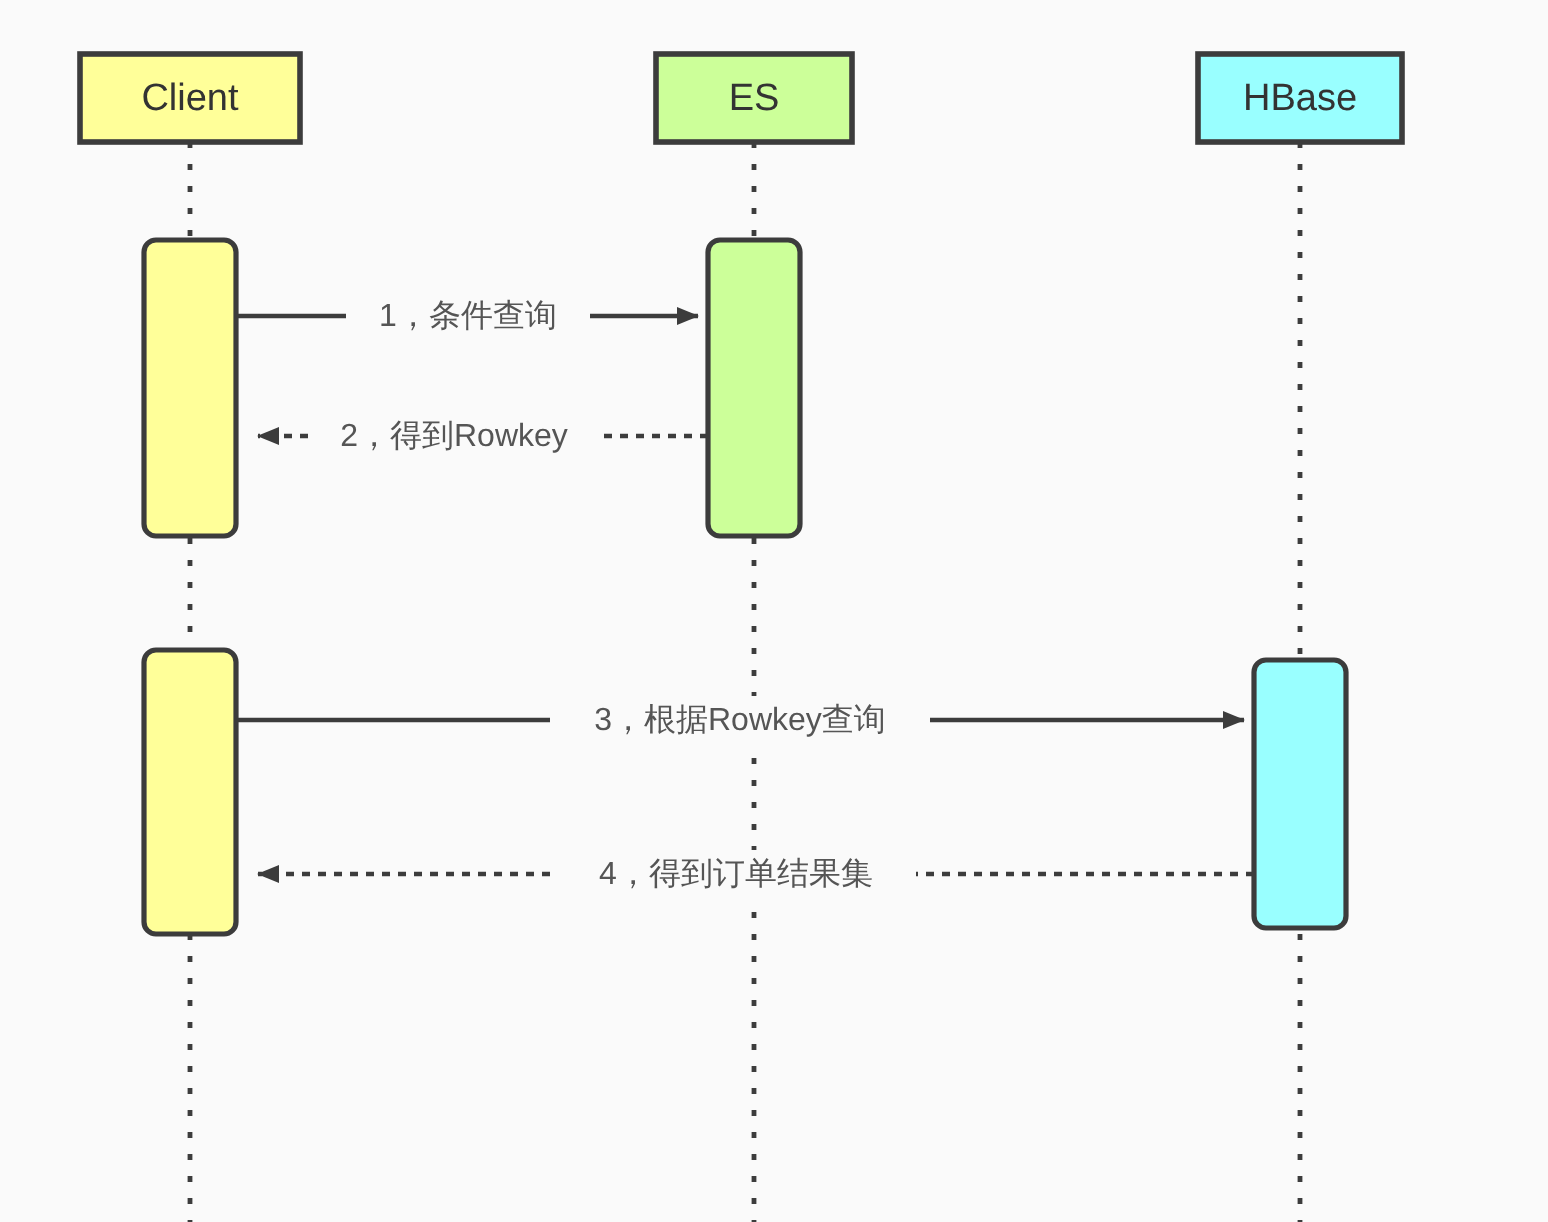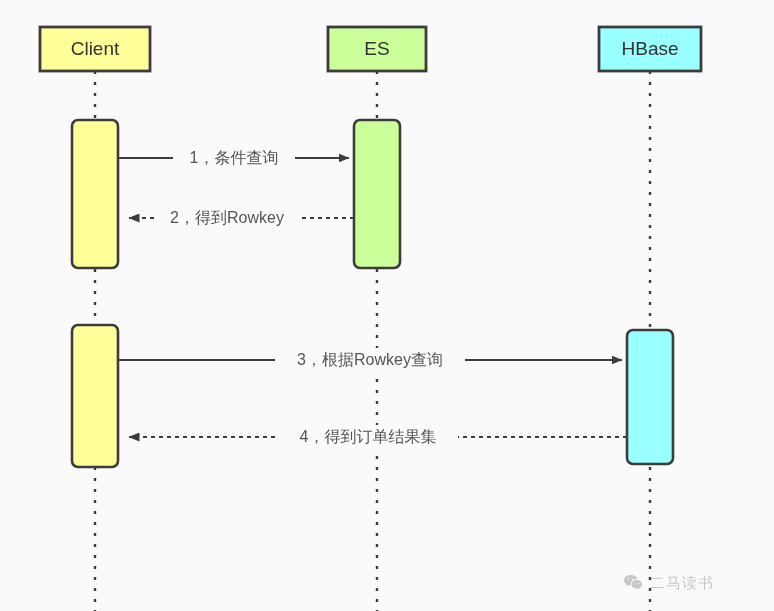--- a/index.html
+++ b/index.html
@@ -120,25 +120,14 @@
       <rect x="328" y="27" width="98" height="44" fill="#ccff99" stroke="#3c3c3c" stroke-width="2.8"></rect>
       <text class="participant-label" x="377" y="50">ES</text>
     </g>
 
     <g>
       <rect x="599" y="27" width="102" height="44" fill="#99ffff" stroke="#3c3c3c" stroke-width="2.8"></rect>
       <text class="participant-label" x="650" y="50">HBase</text>
     </g>
   </svg>
 
-  <div class="watermark" style="left:622px; top:572px;">
-    <svg class="wechat-icon" viewBox="0 0 24 24">
-      <path d="M9.2 3.2C5.3 3.2 2.2 5.8 2.2 9c0 1.8 1 3.4 2.6 4.5l-.6 2 2.3-1.2c.8.2 1.6.35 2.5.35.25 0 .5 0 .75-.03-.16-.5-.25-1.05-.25-1.6 0-3.1 3-5.6 6.7-5.6.27 0 .53.02.78.05C16.2 4.9 13 3.2 9.2 3.2z" fill="#8a8a8a"></path>
-      <path d="M22 13.3c0-2.6-2.6-4.7-5.8-4.7s-5.8 2.1-5.8 4.7c0 2.6 2.6 4.7 5.8 4.7.67 0 1.3-.09 1.9-.25l1.9 1-.5-1.65c1.5-.87 2.5-2.25 2.5-3.85z" fill="#8a8a8a"></path>
-      <circle cx="6.9" cy="7.7" r="0.85" fill="#fafafa"></circle>
-      <circle cx="11.3" cy="7.7" r="0.85" fill="#fafafa"></circle>
-      <circle cx="14.3" cy="12.2" r="0.7" fill="#fafafa"></circle>
-      <circle cx="18.1" cy="12.2" r="0.7" fill="#fafafa"></circle>
-    </svg>
-    <span class="watermark-text">二马读书</span>
-  </div>
 
 </div>
 
 </body></html>

